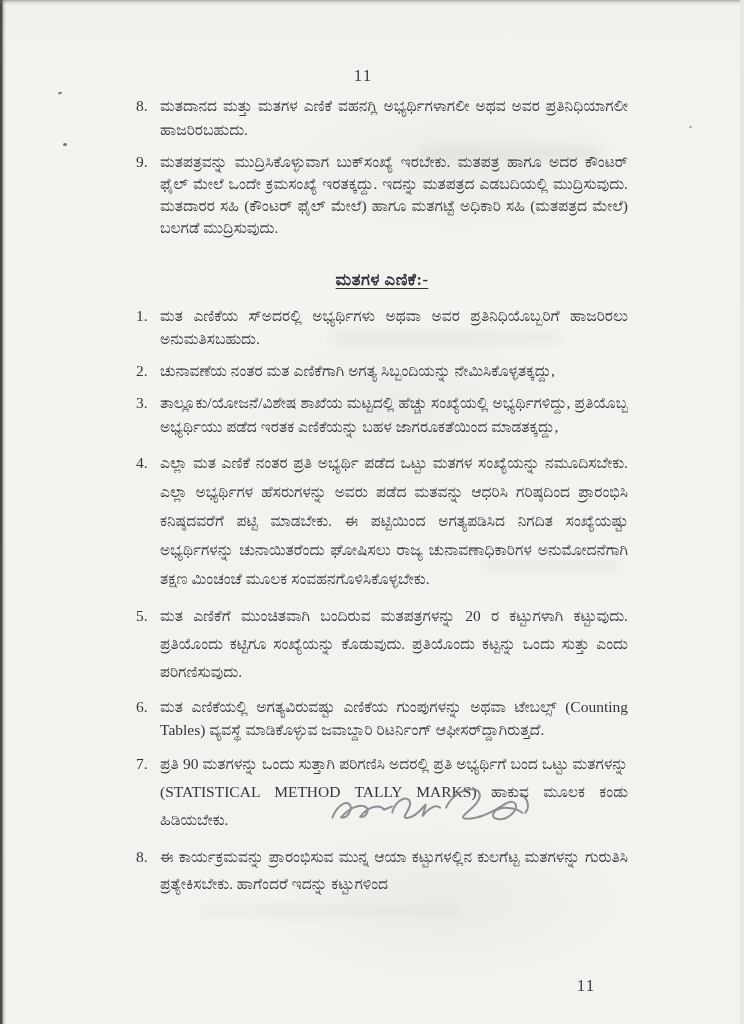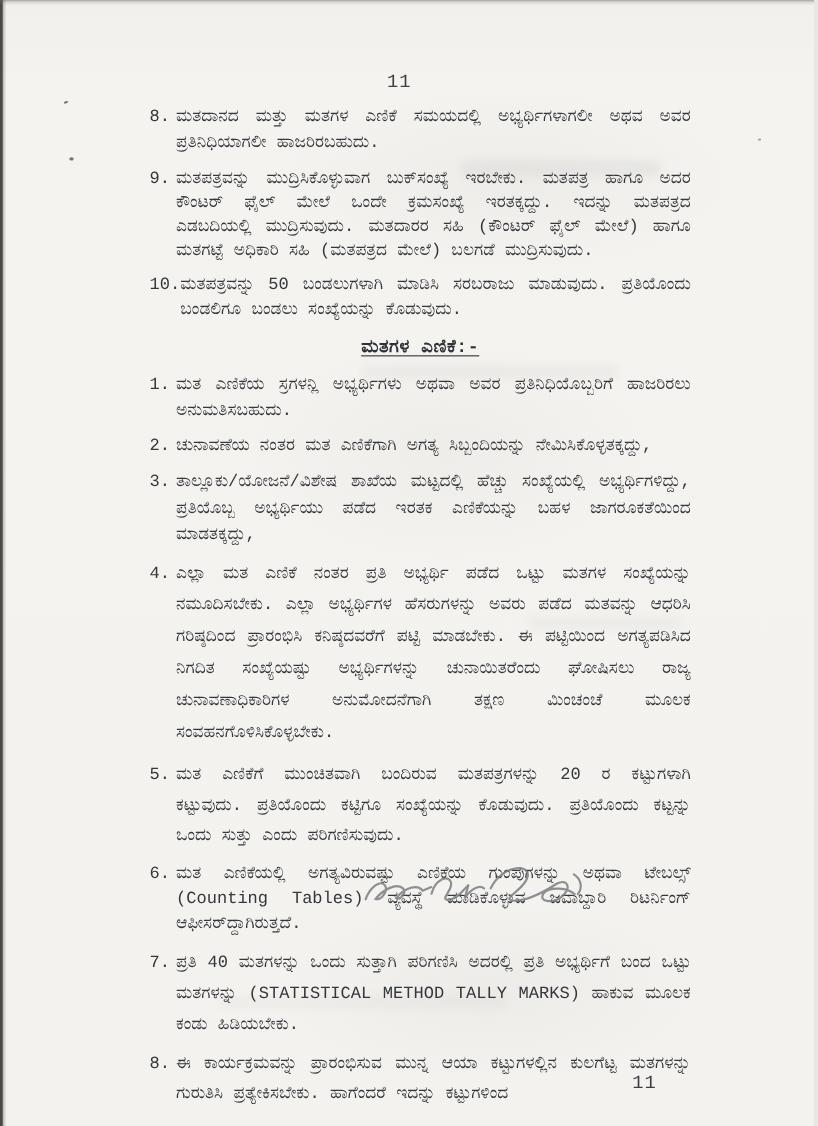--- a/index.html
+++ b/index.html
@@ -11,21 +11,20 @@
   .page {
     position: relative;
     width: 740px; height: 1024px;
     overflow: hidden;
     background:
       radial-gradient(ellipse 300px 120px at 62% 16%, rgba(110,110,105,0.05), transparent 70%),
       radial-gradient(ellipse 260px 140px at 55% 40%, rgba(110,110,105,0.045), transparent 70%),
       radial-gradient(ellipse 280px 120px at 60% 88%, rgba(110,110,105,0.05), transparent 70%),
       linear-gradient(180deg, #f1f0ed 0%, #f4f3f0 8%, #f3f2ef 100%);
     color: #34373b;
-    font-family: Liberation Mono, monospace;
   }
   
   .edge-left {
     position: absolute; left: 0; top: 0; width: 6px; height: 100%;
     background: linear-gradient(to right, #474745 0px, #4a4a48 2px, rgba(90,90,88,0.35) 3px, rgba(120,120,118,0.12) 5px, transparent 6px);
   }
   .edge-top {
     position: absolute; left: 0; top: 0; width: 100%; height: 5px;
     background: linear-gradient(to bottom, rgba(95,95,92,0.5) 0px, rgba(130,130,126,0.22) 2px, transparent 5px);
   }
@@ -64,21 +63,21 @@
     flex: 1; text-align: justify; text-justify: inter-word; color: #34373b;
   }
   .lh22 { line-height: 22px; }
   .lh23 { line-height: 23px; }
   .lh24 { line-height: 24px; }
   .lh27 { line-height: 27px; }
   .lh28 { line-height: 28px; }
   .lh29 { line-height: 29px; }
 
   .section-heading {
-    margin: 14px 0 14px 0;
+    margin: 31px 0 14px 0;
     text-align: center; font-weight: bold; font-size: 16.5px;
     letter-spacing: 0.5px; color: #2f3236;
   }
   .section-heading span {
     text-decoration: underline; text-underline-offset: 3px;
   }
 
   .signature {
     position: absolute; left: 326px; top: 778px; width: 214px; height: 52px;
     transform: rotate(-2deg); pointer-events: none;
@@ -98,40 +97,36 @@
   <div class="ghost g2"></div>
   <div class="ghost g3"></div>
   <div class="ghost g4"></div>
 
   <div class="pgnum-top">11</div>
 
   <div class="content">
 
     <div class="item lh24">
       <span class="num">8.</span>
-      <div class="txt">ಮತದಾನದ ಮತ್ತು ಮತಗಳ ಎಣಿಕೆ ಸಮಯದಲ್ಲಿ ಅಭ್ಯರ್ಥಿಗಳಾಗಲೀ ಅಥವ ಅವರ ಪ್ರತಿನಿಧಿಯಾಗಲೀ ಹಾಜರಿರಬಹುದು.</div>
+      <div class="txt">ಮತದಾನದ ಮತ್ತು ಮತಗಳ ಎಣಿಕೆ ವಹನಗ್ಲಿ ಅಭ್ಯರ್ಥಿಗಳಾಗಲೀ ಅಥವ ಅವರ ಪ್ರತಿನಿಧಿಯಾಗಲೀ ಹಾಜರಿರಬಹುದು.</div>
     </div>
 
     <div class="item lh22">
       <span class="num">9.</span>
       <div class="txt">ಮತಪತ್ರವನ್ನು ಮುದ್ರಿಸಿಕೊಳ್ಳುವಾಗ ಬುಕ್‌ಸಂಖ್ಯೆ ಇರಬೇಕು. ಮತಪತ್ರ ಹಾಗೂ ಅದರ ಕೌಂಟರ್ ಫೈಲ್ ಮೇಲೆ ಒಂದೇ ಕ್ರಮಸಂಖ್ಯೆ ಇರತಕ್ಕದ್ದು. ಇದನ್ನು ಮತಪತ್ರದ ಎಡಬದಿಯಲ್ಲಿ ಮುದ್ರಿಸುವುದು. ಮತದಾರರ ಸಹಿ (ಕೌಂಟರ್ ಫೈಲ್ ಮೇಲೆ) ಹಾಗೂ ಮತಗಟ್ಟೆ ಅಧಿಕಾರಿ ಸಹಿ (ಮತಪತ್ರದ ಮೇಲೆ) ಬಲಗಡೆ ಮುದ್ರಿಸುವುದು.</div>
     </div>
 
-    <div class="item lh22">
-      <span class="num">10.</span>
-      <div class="txt">ಮತಪತ್ರವನ್ನು 50 ಬಂಡಲುಗಳಾಗಿ ಮಾಡಿಸಿ ಸರಬರಾಜು ಮಾಡುವುದು. ಪ್ರತಿಯೊಂದು ಬಂಡಲಿಗೂ ಬಂಡಲು ಸಂಖ್ಯೆಯನ್ನು ಕೊಡುವುದು.</div>
-    </div>
 
     <div class="section-heading">
       <span>ಮತಗಳ ಎಣಿಕೆ:-</span>
     </div>
 
     <div class="item lh23">
       <span class="num">1.</span>
-      <div class="txt">ಮತ ಎಣಿಕೆಯ ಸ್ರಗಳನ್ಲಿ ಅಭ್ಯರ್ಥಿಗಳು ಅಥವಾ ಅವರ ಪ್ರತಿನಿಧಿಯೊಬ್ಬರಿಗೆ ಹಾಜರಿರಲು ಅನುಮತಿಸಬಹುದು.</div>
+      <div class="txt">ಮತ ಎಣಿಕೆಯ ಸ್ಅದರಲ್ಲಿ ಅಭ್ಯರ್ಥಿಗಳು ಅಥವಾ ಅವರ ಪ್ರತಿನಿಧಿಯೊಬ್ಬರಿಗೆ ಹಾಜರಿರಲು ಅನುಮತಿಸಬಹುದು.</div>
     </div>
 
     <div class="item lh23">
       <span class="num">2.</span>
       <div class="txt">ಚುನಾವಣೆಯ ನಂತರ ಮತ ಎಣಿಕೆಗಾಗಿ ಅಗತ್ಯ ಸಿಬ್ಬಂದಿಯನ್ನು ನೇಮಿಸಿಕೊಳ್ಳತಕ್ಕದ್ದು,</div>
     </div>
 
     <div class="item lh24">
       <span class="num">3.</span>
       <div class="txt">ತಾಲ್ಲೂಕು/ಯೋಜನೆ/ವಿಶೇಷ ಶಾಖೆಯ ಮಟ್ಟದಲ್ಲಿ ಹೆಚ್ಚು ಸಂಖ್ಯೆಯಲ್ಲಿ ಅಭ್ಯರ್ಥಿಗಳಿದ್ದು, ಪ್ರತಿಯೊಬ್ಬ ಅಭ್ಯರ್ಥಿಯು ಪಡೆದ ಇರತಕ ಎಣಿಕೆಯನ್ನು ಬಹಳ ಜಾಗರೂಕತೆಯಿಂದ ಮಾಡತಕ್ಕದ್ದು,</div>
@@ -147,21 +142,21 @@
       <div class="txt">ಮತ ಎಣಿಕೆಗೆ ಮುಂಚಿತವಾಗಿ ಬಂದಿರುವ ಮತಪತ್ರಗಳನ್ನು 20 ರ ಕಟ್ಟುಗಳಾಗಿ ಕಟ್ಟುವುದು. ಪ್ರತಿಯೊಂದು ಕಟ್ಟಿಗೂ ಸಂಖ್ಯೆಯನ್ನು ಕೊಡುವುದು. ಪ್ರತಿಯೊಂದು ಕಟ್ಟನ್ನು ಒಂದು ಸುತ್ತು ಎಂದು ಪರಿಗಣಿಸುವುದು.</div>
     </div>
 
     <div class="item lh23">
       <span class="num">6.</span>
       <div class="txt">ಮತ ಎಣಿಕೆಯಲ್ಲಿ ಅಗತ್ಯವಿರುವಷ್ಟು ಎಣಿಕೆಯ ಗುಂಪುಗಳನ್ನು ಅಥವಾ ಟೇಬಲ್ಸ್ (Counting Tables) ವ್ಯವಸ್ಥೆ ಮಾಡಿಕೊಳ್ಳುವ ಜವಾಬ್ದಾರಿ ರಿಟರ್ನಿಂಗ್ ಆಫೀಸರ್‌ದ್ದಾಗಿರುತ್ತದೆ.</div>
     </div>
 
     <div class="item lh28">
       <span class="num">7.</span>
-      <div class="txt">ಪ್ರತಿ 40 ಮತಗಳನ್ನು ಒಂದು ಸುತ್ತಾಗಿ ಪರಿಗಣಿಸಿ ಅದರಲ್ಲಿ ಪ್ರತಿ ಅಭ್ಯರ್ಥಿಗೆ ಬಂದ ಒಟ್ಟು ಮತಗಳನ್ನು (STATISTICAL METHOD TALLY MARKS) ಹಾಕುವ ಮೂಲಕ ಕಂಡು ಹಿಡಿಯಬೇಕು.</div>
+      <div class="txt">ಪ್ರತಿ 90 ಮತಗಳನ್ನು ಒಂದು ಸುತ್ತಾಗಿ ಪರಿಗಣಿಸಿ ಅದರಲ್ಲಿ ಪ್ರತಿ ಅಭ್ಯರ್ಥಿಗೆ ಬಂದ ಒಟ್ಟು ಮತಗಳನ್ನು (STATISTICAL METHOD TALLY MARKS) ಹಾಕುವ ಮೂಲಕ ಕಂಡು ಹಿಡಿಯಬೇಕು.</div>
     </div>
 
     <div class="item lh27">
       <span class="num">8.</span>
       <div class="txt">ಈ ಕಾರ್ಯಕ್ರಮವನ್ನು ಪ್ರಾರಂಭಿಸುವ ಮುನ್ನ ಆಯಾ ಕಟ್ಟುಗಳಲ್ಲಿನ ಕುಲಗೆಟ್ಟ ಮತಗಳನ್ನು ಗುರುತಿಸಿ ಪ್ರತ್ಯೇಕಿಸಬೇಕು. ಹಾಗೆಂದರೆ ಇದನ್ನು ಕಟ್ಟುಗಳಿಂದ</div>
     </div>
 
   </div>
 
   <svg class="signature" viewBox="0 0 214 52" xmlns="http://www.w3.org/2000/svg">

